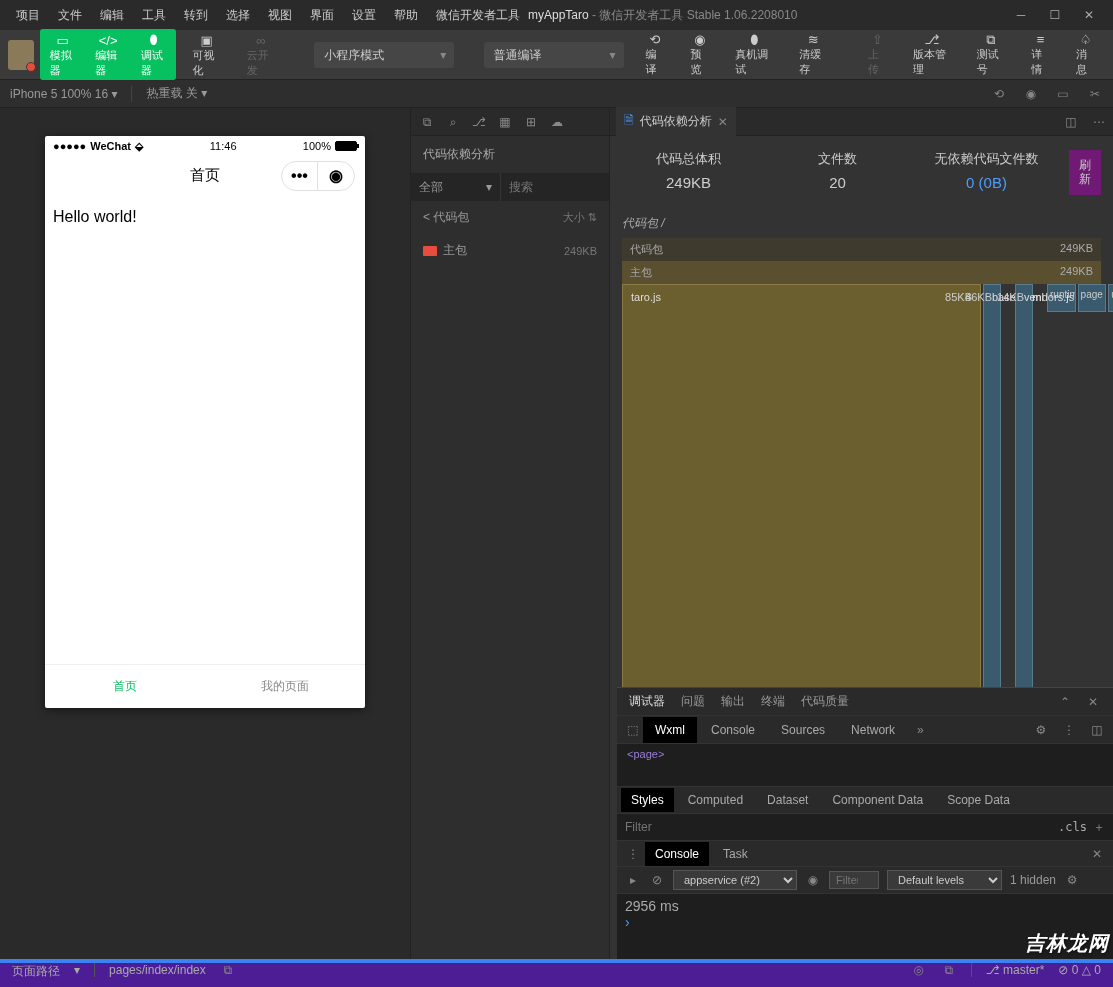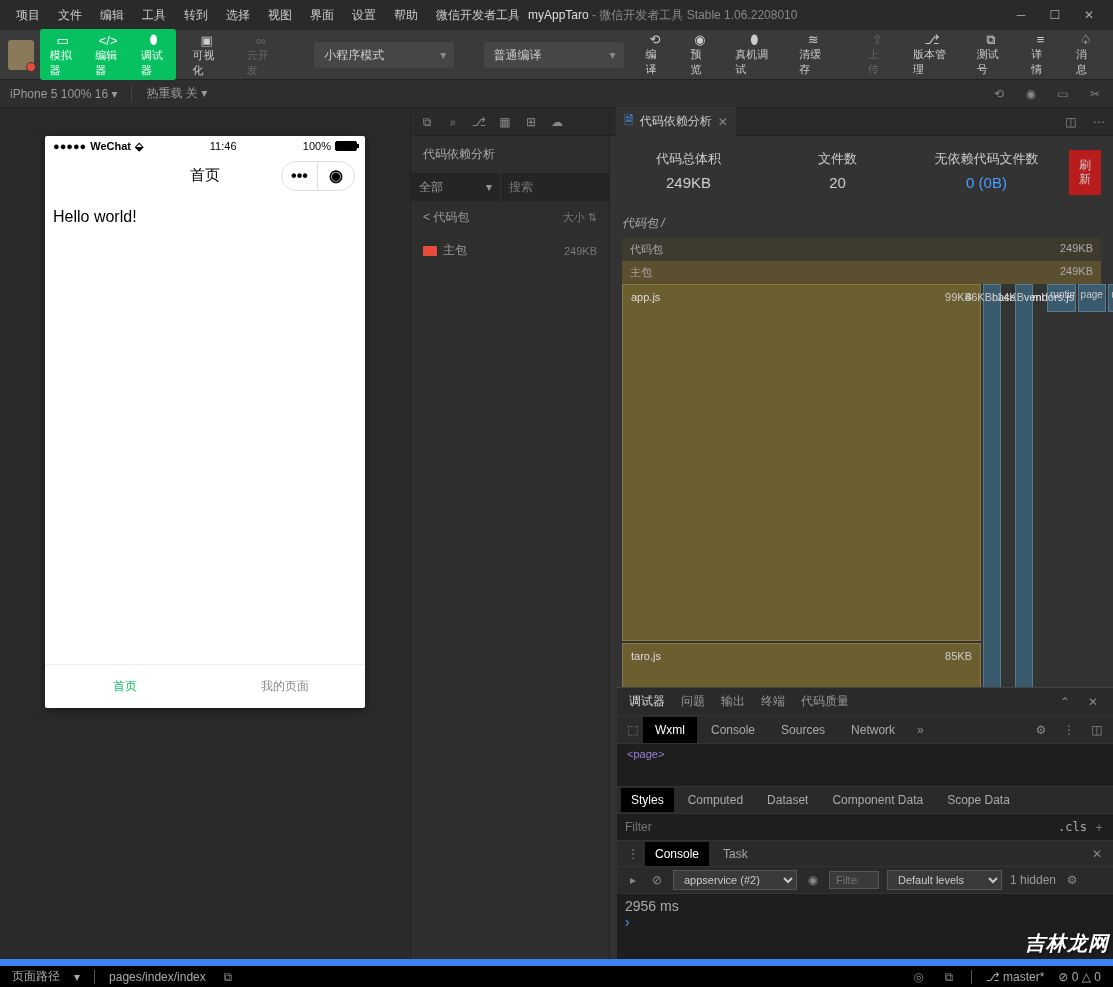--- a/index.html
+++ b/index.html
@@ -59,21 +59,21 @@
 .col-ana{flex:1;background:#333;display:flex;flex-direction:column;min-width:0}
 .ana-tabs{height:28px;background:#2a2a2a;display:flex;align-items:center;padding:0 6px;gap:6px;border-bottom:1px solid #222}
 .ana-tab{display:flex;align-items:center;gap:6px;padding:4px 8px;background:#333;color:#ccc;font-size:12px}
 .ana-tab .x{color:#888;cursor:pointer}
 .ana-tabs-r{margin-left:auto;display:flex;gap:12px;color:#888}
 .ana-stats{display:flex;padding:14px 12px;gap:16px;align-items:flex-start}
 .stat{flex:1;text-align:center}
 .stat-label{color:#ccc;font-size:13px}
 .stat-val{font-size:15px;margin-top:6px}
 .stat-val.blue{color:#4a9eff}
-.refresh{width:32px;padding:8px 6px;background:#b91c1c;color:#ccc;font-size:12px;text-align:center;cursor:pointer;line-height:1.2}
+.refresh{width:32px;padding:8px 6px;background:#701a75;color:#ccc;font-size:12px;text-align:center;cursor:pointer;line-height:1.2}
 .ana-path{padding:6px 12px;color:#aaa;font-style:italic}
 .treemap-wrap{flex:1;padding:0 12px 8px;display:flex;flex-direction:column;min-height:0}
 .tm-hdr{display:flex;justify-content:space-between;padding:4px 8px;color:#aaa;font-size:11px}
 .tm-hdr.dark{background:#3f3a2e}
 .tm-hdr.mid{background:#5a5030}
 .tm-body{flex:1;display:flex;gap:2px;min-height:0}
 .tm-left{flex:1;display:flex;flex-direction:column;gap:2px;min-width:0}
 .tm-right{width:118px;display:flex;flex-direction:row;gap:14px}
 .tm-box{position:relative;padding:6px 8px;color:#ddd;font-size:11px}
 .tm-box .nm{position:absolute;top:6px;left:8px}
@@ -94,21 +94,21 @@
 .st-tab{padding:5px 10px;color:#aaa}
 .st-tab.active{background:#000;color:#fff}
 .filter-row{height:26px;background:#1e1e1e;display:flex;align-items:center;padding:0 8px}
 .filter-input{flex:1;background:transparent;border:none;color:#ccc;outline:none;font-size:12px}
 .cls{color:#aaa;font-family:monospace;padding:0 6px}
 .console-tabs{height:26px;display:flex;align-items:center;gap:4px;padding:0 8px;border-top:1px solid #333;background:#2a2a2a}
 .con-filter{height:28px;background:#2a2a2a;display:flex;align-items:center;gap:8px;padding:0 8px;border-top:1px solid #333;border-bottom:1px solid #333}
 .con-sel{background:#3a3a3a;border:1px solid #555;color:#ccc;padding:2px 20px 2px 6px;font-size:11px}
 .con-body{flex:1;background:#1e1e1e;padding:4px 8px;font-family:monospace;font-size:14px;color:#aaa;overflow:hidden}
 .con-prompt{color:#4a9eff}
-.statusbar{position:absolute;bottom:0;left:0;right:0;height:28px;background:#000000;display:flex;align-items:center;padding:0 12px;gap:14px;color:#aaa;font-size:12px;border-top:7px solid #3b82f6}
+.statusbar{position:absolute;bottom:0;left:0;right:0;height:28px;background:#4c1d95;display:flex;align-items:flex-start;padding:0 12px;gap:14px;color:#aaa;font-size:12px;border-top:4px solid #3b82f6}
 .sb-sep{width:1px;height:14px;background:#555}
 .sb-r{margin-left:auto;display:flex;gap:14px;align-items:center}
 .watermark{position:absolute;bottom:30px;right:4px;font-size:20px;color:#fff;font-weight:bold;text-shadow:1px 1px 3px rgba(0,0,0,.6);font-style:italic;letter-spacing:1px}
 </style>
 </head>
 <body>
 
 <div class="titlebar">
   <div class="menu">
     <div class="menu-item">项目</div>
@@ -310,24 +310,20 @@
       <div class="tm-hdr dark">
           <span>代码包</span>
           <span>249KB</span>
         </div>
       <div class="tm-hdr mid">
           <span>主包</span>
           <span>249KB</span>
         </div>
       <div class="tm-body">
         <div class="tm-left">
-          <div class="tm-box tm-olive" style="flex:99">
-              <span class="nm">app.js</span>
-              <span class="sz">99KB</span>
-            </div>
           <div class="tm-box tm-olive" style="flex:85">
               <span class="nm">taro.js</span>
               <span class="sz">85KB</span>
             </div>
         </div>
         <div class="tm-right">
           <div class="tm-box tm-blue" style="flex:46">
               <span class="nm">base.wxml</span>
               <span class="sz">46KB</span>
             </div>

